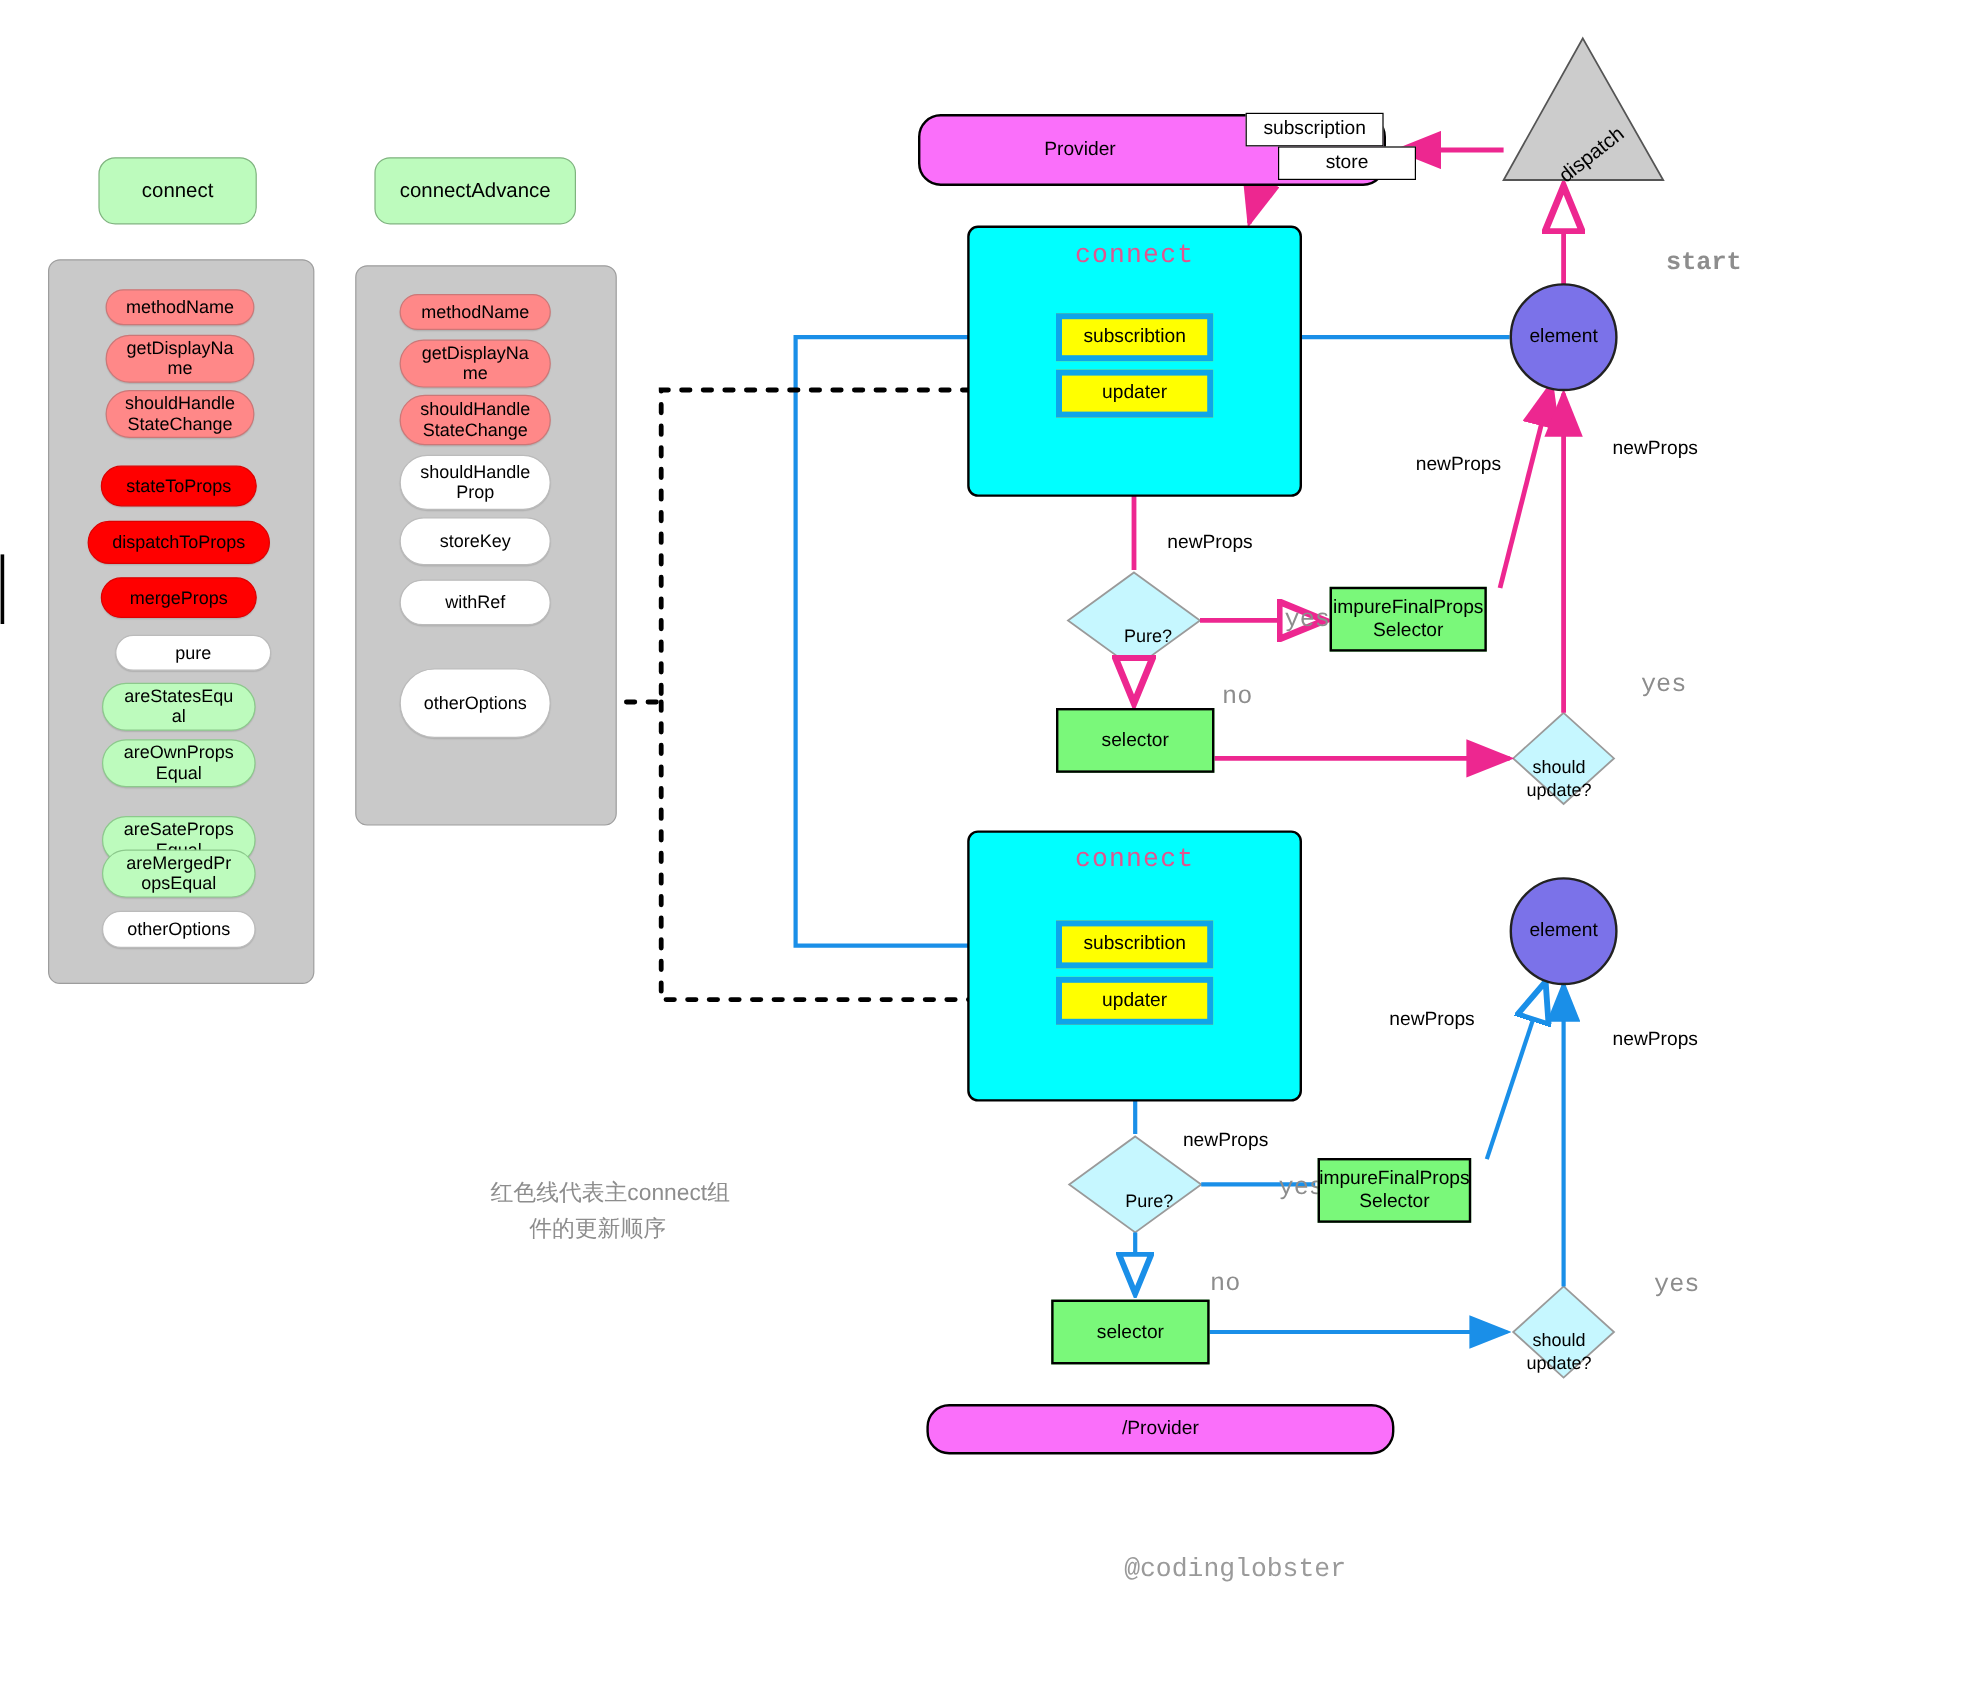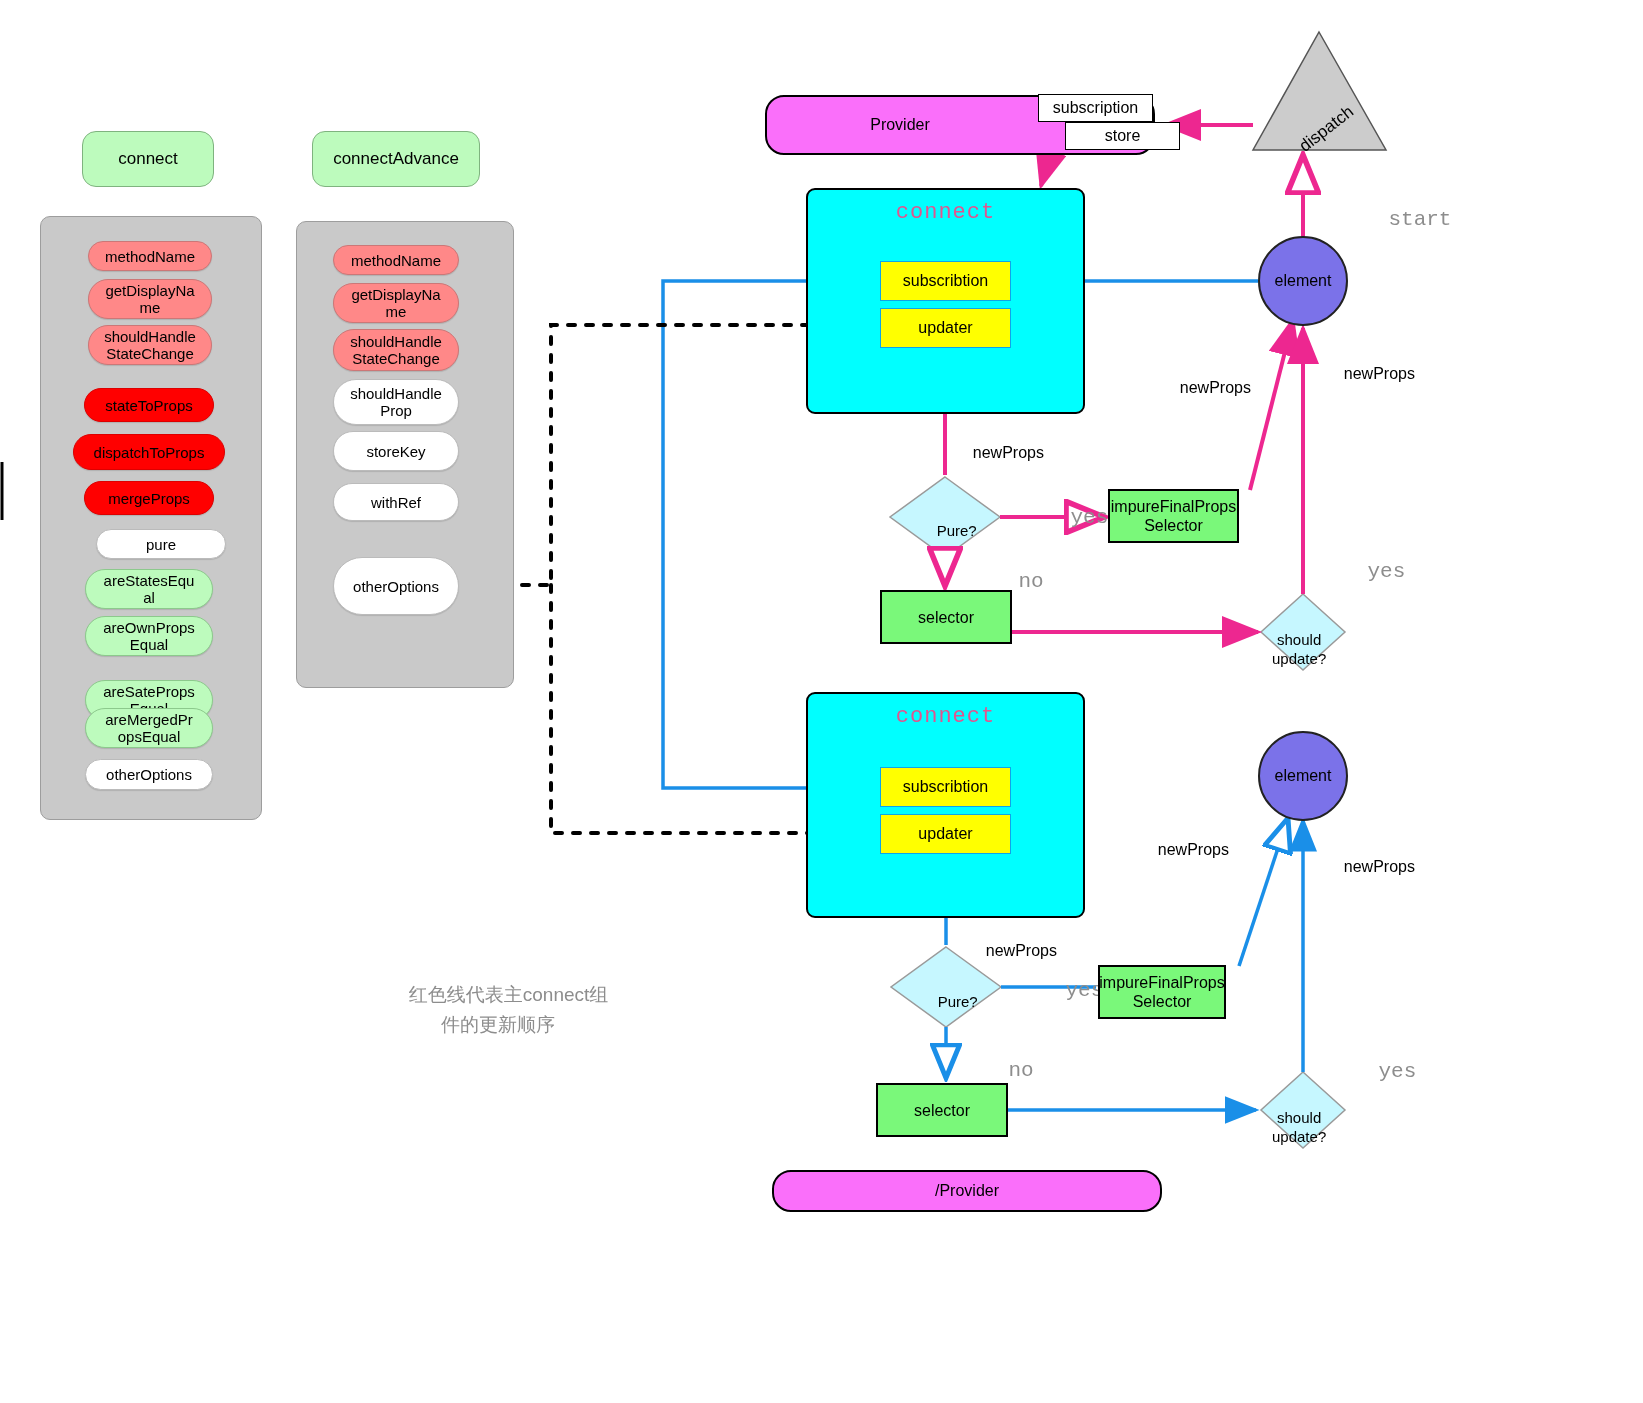--- a/index.html
+++ b/index.html
@@ -15,21 +15,21 @@
   .pill-red{background:#f00;border-color:#d00;}
   .pill-white{background:#fff;border-color:#bbb;}
   .pill-green{background:#bdfbbd;border-color:#8cc98c;}
   .cap-green{background:#bdfbbd;border:1px solid #7fb37f;border-radius:14px;font-size:17px;}
   .panel{background:#c9c9c9;border:1px solid #9d9d9d;border-radius:10px;}
   .magenta{background:#fa6ffa;border:2px solid #000;border-radius:19px;font-size:16px;}
   .cyan{background:#0ff;border:2px solid #000;border-radius:9px;}
   .cyan-title{position:absolute;top:10px;left:0;right:0;text-align:center;
               font-family:"Liberation Mono","DejaVu Sans Mono",monospace;
               font-size:22px;color:#e0558f;letter-spacing:1px;}
-  .yellow{background:#ff0;border:1px solid #0ea5e9;font-size:16px;}
+  .yellow{background:#ff0;border:5px solid #0ea5e9;font-size:16px;}
   .greenbox{background:#7af87a;border:2px solid #000;font-size:16px;line-height:19px;}
   .whitebox{background:#fff;border:1px solid #000;font-size:16px;}
   .ellipse{background:#7b72e9;border:2px solid #222;border-radius:50%;font-size:16px;}
   .label{position:absolute;color:#000;font-size:16px;white-space:pre;}
   .label-grey{position:absolute;color:#8d8d8d;font-size:21px;white-space:pre;
               font-family:"Liberation Mono","DejaVu Sans Mono",monospace;}
   .label-cn{position:absolute;color:#8d8d8d;font-size:19px;line-height:30px;
             text-align:center;white-space:pre;}
   .handle-note{position:absolute;color:#9a9a9a;font-size:22px;
                font-family:"Liberation Mono","DejaVu Sans Mono",monospace;white-space:pre;}
@@ -188,21 +188,21 @@
   <div class="node whitebox" style="left:1038px;top:94px;width:115px;height:28px;">
     <span>subscription</span>
   </div>
   <div class="node whitebox" style="left:1065px;top:122px;width:115px;height:28px;">
     <span>store</span>
   </div>
 
   <div class="label" style="left:1278px;top:105px;font-size:17px;transform:rotate(-38deg);">
     <span>dispatch</span>
   </div>
-  <div class="label-grey" style="left:1338px;top:185px;">
+  <div class="label-grey" style="left:1338px;top:185px;font-weight:bold;">
     <span>start</span>
   </div>
 
   <div class="node cyan" style="left:806px;top:188px;width:279px;height:226px;">
     <div class="cyan-title">
       <span>connect</span>
     </div>
   </div>
   <div class="node yellow" style="left:880px;top:261px;width:131px;height:40px;">
     <span>subscribtion</span>
@@ -287,14 +287,17 @@
     <span>yes</span></div>
 
   <div class="node magenta" style="left:772px;top:1170px;width:390px;height:42px;">
     <span>/Provider</span>
   </div>
 
   <div class="label-cn" style="left:368px;top:950px;width:260px;">
     <span>红色线代表主connect组
 件的更新顺序</span>
   </div>
+  <div class="handle-note" style="left:884px;top:1270px;">
+    <span>@codinglobster</span>
+  </div>
 
 </div>
 
 </body></html>

